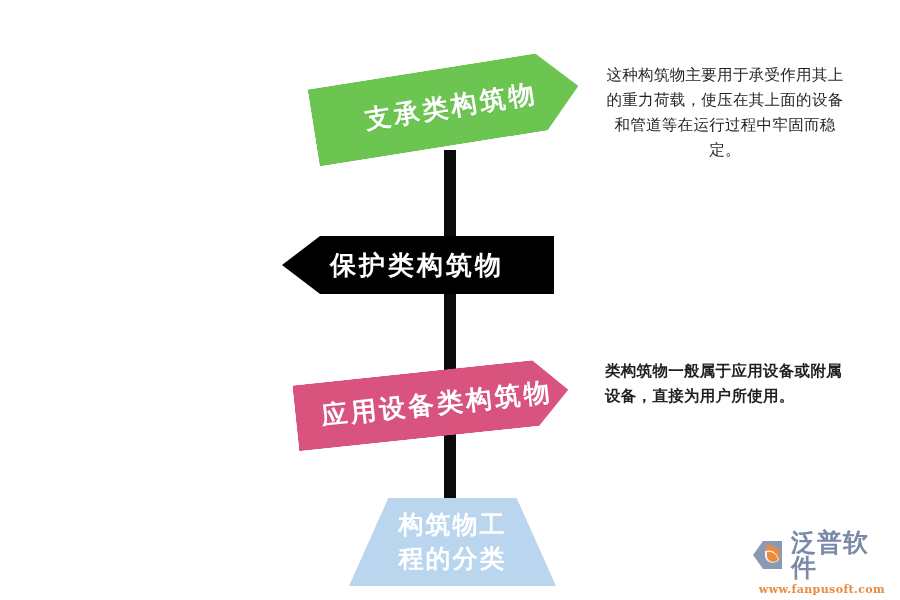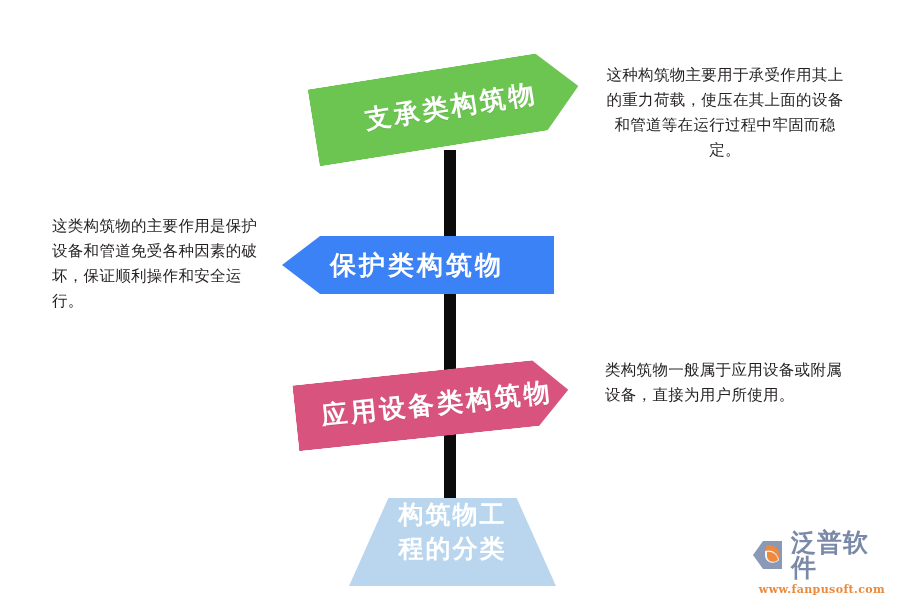--- a/index.html
+++ b/index.html
@@ -60,21 +60,21 @@
     justify-content: flex-start;
     padding-left: 52px;
   }
 
   
   .sign-orange {
     left: 282px;
     top: 236px;
     width: 272px;
     height: 58px;
-    background: #3b82f6;
+    background: #000000;
     -webkit-clip-path: polygon(14% 0, 100% 0, 100% 100%, 14% 100%, 0 50%);
     clip-path: polygon(14% 0, 100% 0, 100% 100%, 14% 100%, 0 50%);
     justify-content: flex-start;
     padding-left: 48px;
   }
 
   
   .sign-pink {
     left: 295px;
     top: 371px;
@@ -95,21 +95,21 @@
     left: 349px;
     top: 498px;
     width: 207px;
     height: 88px;
     background: #b9d6ee;
     -webkit-clip-path: polygon(19% 0, 81% 0, 100% 100%, 0 100%);
     clip-path: polygon(19% 0, 81% 0, 100% 100%, 0 100%);
     display: flex;
     flex-direction: column;
     align-items: center;
-    justify-content: flex-start;
+    justify-content: center;
   }
   .base .base-line {
     color: #ffffff;
     font-size: 25px;
     font-weight: bold;
     letter-spacing: 2px;
     line-height: 1.35;
     white-space: nowrap;
   }
 
@@ -117,21 +117,21 @@
   .note {
     position: absolute;
     color: #231f20;
     font-family: "DejaVu Serif", "Liberation Serif", serif;
     font-size: 15.5px;
     line-height: 1.62;
     letter-spacing: 0.3px;
   }
   .note-top-right  { left: 605px; top: 63px;  width: 240px; text-align: center; }
   .note-left       { left: 52px;  top: 214px; width: 218px; text-align: left; }
-  .note-bot-right  { left: 605px; top: 358px; width: 240px; text-align: left; }
+  .note-bot-right  { left: 605px; top: 358px; width: 240px; text-align: left; font-weight: bold; }
 
   
   .logo {
     position: absolute;
     left: 752px;
     top: 537px;
     width: 140px;
     height: 52px;
     display: flex;
     flex-direction: column;
@@ -183,21 +183,20 @@
     <span class="sign-label">应用设备类构筑物</span>
   </div>
 
   <div class="base">
     <span class="base-line">构筑物工</span>
     <span class="base-line">程的分类</span>
   </div>
 
   <div class="note note-top-right">这种构筑物主要用于承受作用其上的重力荷载，使压在其上面的设备和管道等在运行过程中牢固而稳定。</div>
 
-  <div class="note note-left">这类构筑物的主要作用是保护设备和管道免受各种因素的破坏，保证顺利操作和安全运行。</div>
 
   <div class="note note-bot-right">类构筑物一般属于应用设备或附属设备，直接为用户所使用。</div>
 
   <div class="logo">
     <div class="logo-row">
       <svg class="logo-mark" viewBox="0 0 34 32">
         <path d="M11 2 L30 2 L30 30 L11 30 L1 16 Z" fill="#8a99b5"></path>
         <path d="M15 6 C26 6 29 13 27 21 C25 13 19 10 13 12 Z" fill="#ef8a3c"></path>
         <path d="M13 12 C19 10 25 13 27 21 C22 26 14 24 13 17 Z" fill="#ffffff" opacity="0.92"></path>
         <path d="M15 13 C21 12 25 16 26 21 C21 25 15 22 15 17 Z" fill="#ef8a3c"></path>

